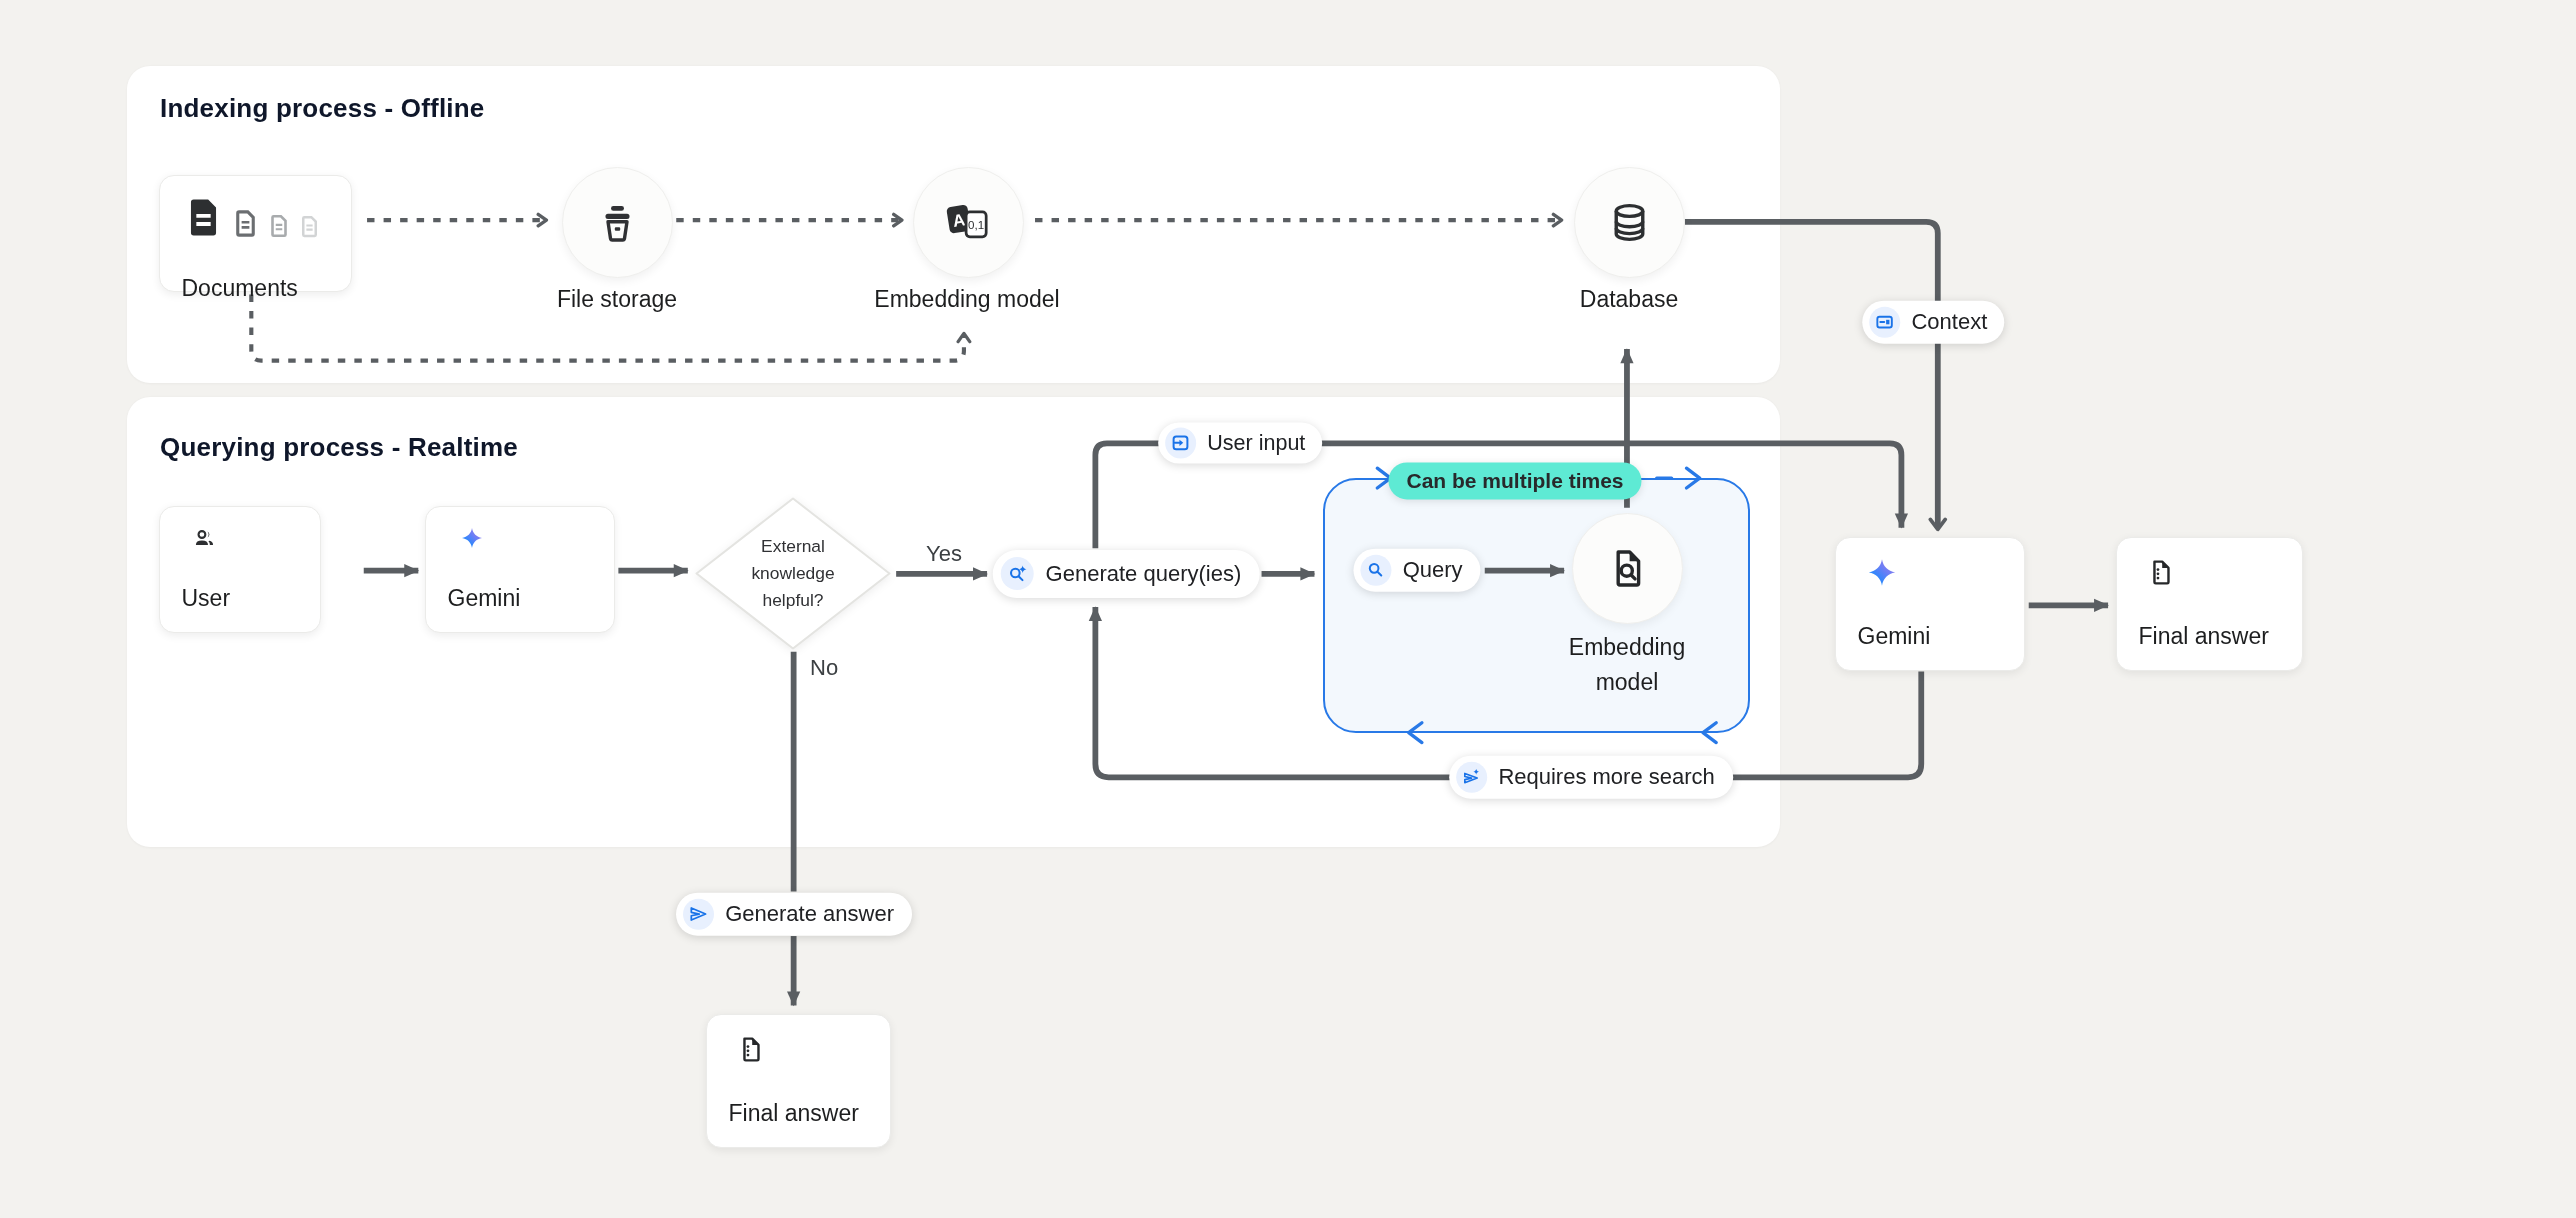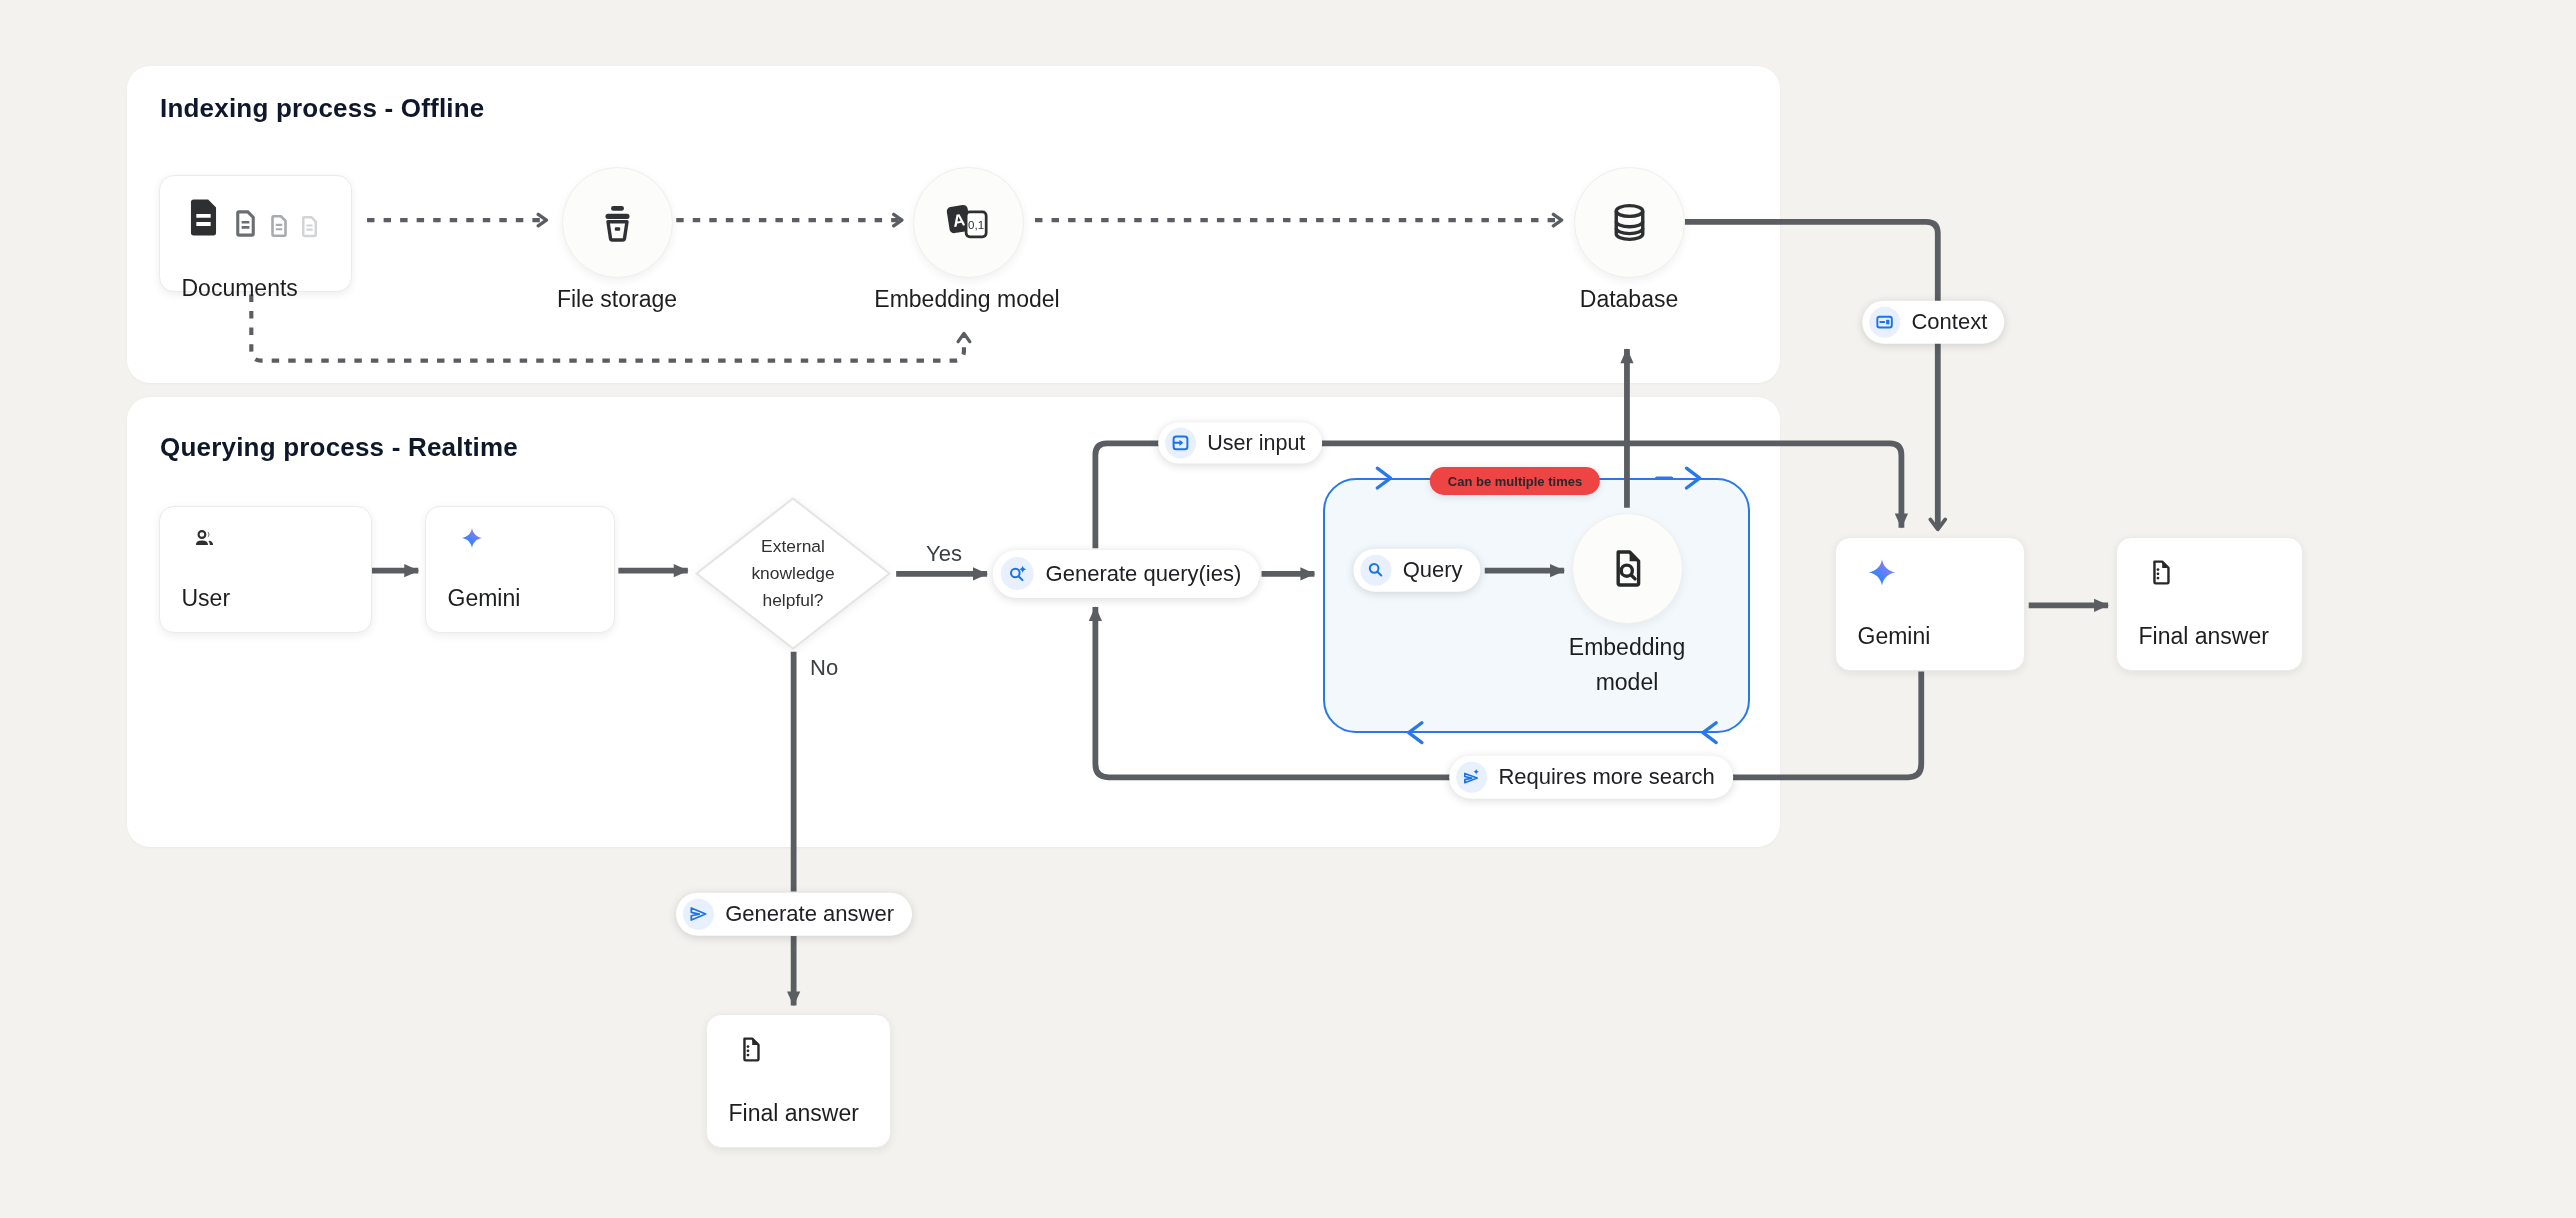--- a/index.html
+++ b/index.html
@@ -14,22 +14,22 @@
   .circle-node{position:absolute;width:109px;height:109px;border-radius:50%;background:#fcfcfb;
             border:1.7px solid #efefed;box-shadow:0 3.3px 10px rgba(0,0,0,.06);display:flex;
             align-items:center;justify-content:center;z-index:4;}
   .circle-label{position:absolute;font-size:23px;color:#1d1e1f;text-align:center;transform:translateX(-50%);z-index:4;}
   .pill{position:absolute;transform:translate(-50%,-50%);background:#fff;border-radius:826px;
         box-shadow:0 1.7px 10px rgba(0,0,0,.15);display:inline-flex;align-items:center;gap:11.6px;
         padding:7.4px 18px 7.4px 8.3px;white-space:nowrap;z-index:5;}
   .pill .txt{font-size:22px;color:#202124;}
   .pill .icon-circle{width:33px;height:33px;border-radius:50%;background:#e8f0fe;display:flex;
         align-items:center;justify-content:center;flex:0 0 auto;}
-  .tag{position:absolute;transform:translate(-50%,-50%);background:#ef4444;border-radius:826px;
-        box-shadow:0 1.7px 8.3px rgba(0,0,0,.12);padding:6.6px 18px;font-size:13px;font-weight:600;
+  .tag{position:absolute;transform:translate(-50%,-50%);background:#5eead4;border-radius:826px;
+        box-shadow:0 1.7px 8.3px rgba(0,0,0,.12);padding:6.6px 18px;font-size:21px;font-weight:600;
         color:#28292b;white-space:nowrap;z-index:5;}
   .blue-box{position:absolute;left:1323px;top:478px;width:427px;height:255px;box-sizing:border-box;
         border:2.5px solid #2879e7;border-radius:33px;background:#f3f8fd;z-index:2;}
   .diamond-wrap{position:absolute;left:694px;top:496px;width:198px;height:155px;z-index:4;}
   .diamond-wrap svg{position:absolute;inset:0;filter:drop-shadow(0 2.5px 4.1px rgba(0,0,0,.07));}
   .diamond-text{position:absolute;inset:0;display:flex;align-items:center;justify-content:center;
         text-align:center;font-size:17.4px;line-height:1.55;color:#303134;padding:0 31px;}
   .edge-label{position:absolute;font-size:22px;color:#3c4043;z-index:4;}
   .connectors{position:absolute;inset:0;z-index:3;pointer-events:none;}
   .doc-row{display:flex;align-items:flex-end;gap:5px;}
@@ -136,21 +136,21 @@
     <svg width="43" height="43" viewBox="0 0 24 24">
       <ellipse cx="12" cy="5.6" rx="7.4" ry="3" fill="none" stroke="#2d2f31" stroke-width="1.9"></ellipse>
       <path d="M4.6,5.6 V18.4 A7.4,3 0 0 0 19.4,18.4 V5.6" fill="none" stroke="#2d2f31" stroke-width="1.9"></path>
       <path d="M4.6,11.4 A7.4,3 0 0 0 19.4,11.4 M4.6,15.2 A7.4,3 0 0 0 19.4,15.2" fill="none" stroke="#2d2f31" stroke-width="1.9"></path>
     </svg>
   </div>
   <div class="circle-label" style="left:1629px;top:286px;width:248px;">Database</div>
 
   <div class="panel-title" style="left:160px;top:432px;">Querying process - Realtime</div>
 
-  <div class="node-box" style="left:159px;top:506px;width:213px;height:127px;">
+  <div class="node-box" style="left:159px;top:506px;width:162px;height:127px;">
     <svg width="45" height="45" viewBox="0 0 24 24">
       <circle cx="9.2" cy="8.2" r="3.7" fill="none" stroke="#2d2f31" stroke-width="2.3"></circle>
       <path d="M2.6,19.5 Q2.6,14.6 9.2,14.6 Q15.8,14.6 15.8,19.5 Z" fill="#2d2f31"></path>
       <path d="M15.2,4.9 a3.6,3.6 0 0 1 0,6.6 a5.2,5.2 0 0 0 0,-6.6 Z" fill="#2d2f31"></path>
       <path d="M17.4,15.1 q3.9,0.9 3.9,4.4 h-3.4 q0,-2.8 -1.6,-4 Z" fill="#2d2f31"></path>
     </svg>
     <div class="label">User</div>
   </div>
 
   <div class="node-box" style="left:425px;top:506px;width:190px;height:127px;">

